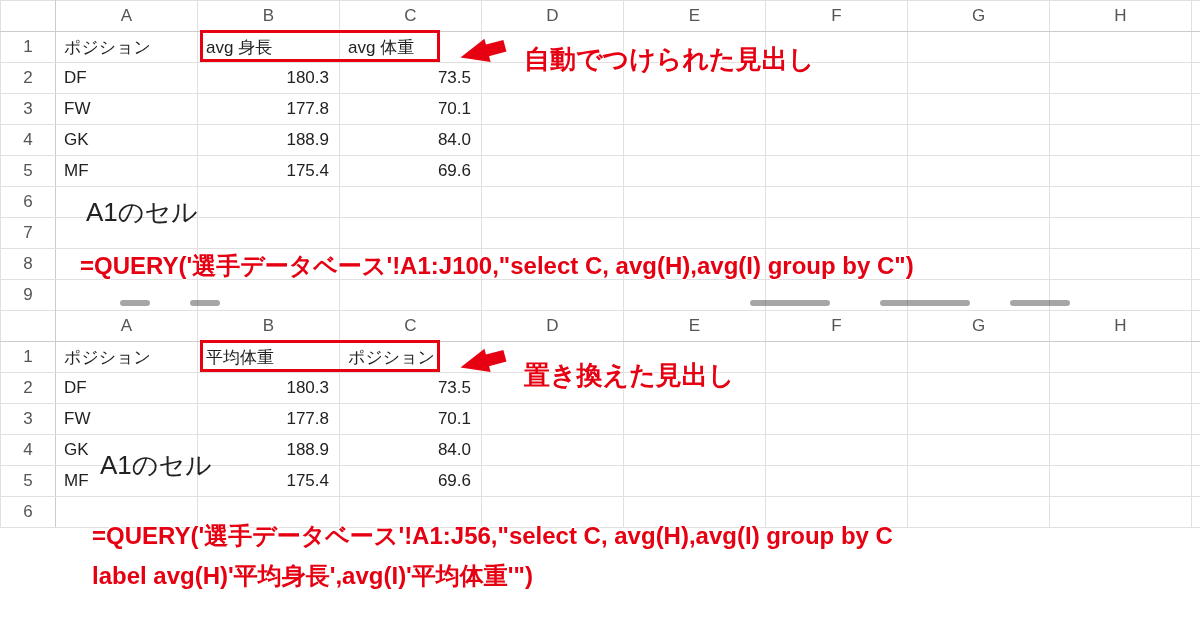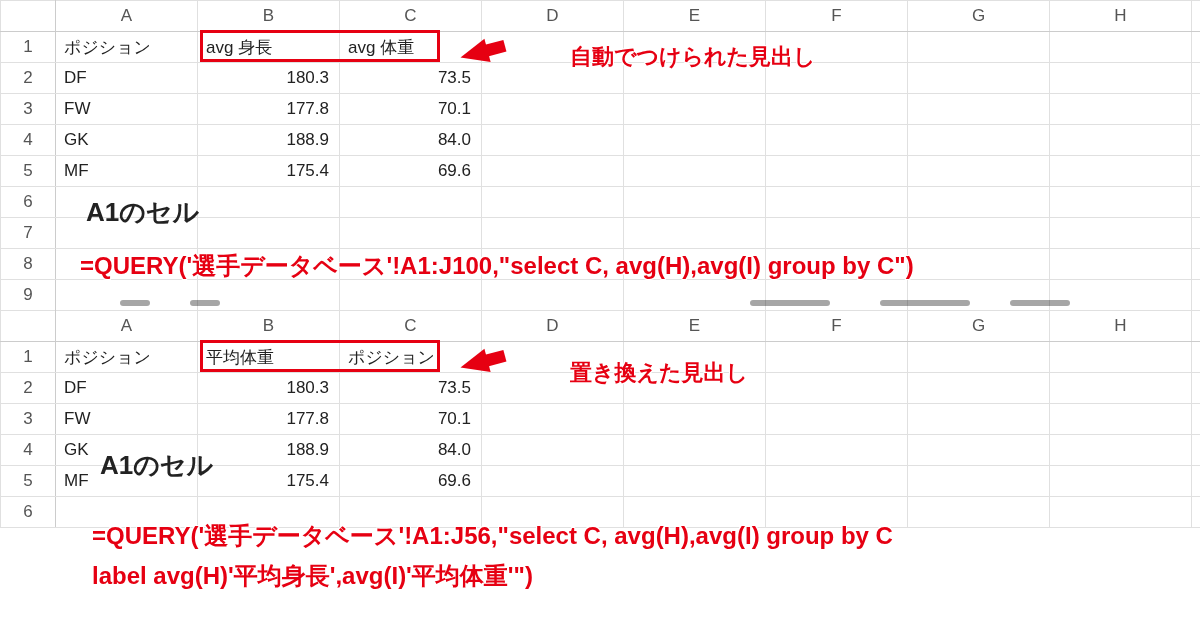--- a/index.html
+++ b/index.html
@@ -73,22 +73,22 @@
     width: 22px; height: 12px;
     background: #e60012;
   }
 
   .anno {
     position: absolute;
     color: #e60012;
     font-weight: bold;
     text-shadow: 1px 1px 0 #fff, -1px -1px 0 #fff, 1px -1px 0 #fff, -1px 1px 0 #fff;
   }
-  .anno.big { font-size: 22px; margin-left: 46px; }
-  .anno.title { font-size: 26px; color: #222; text-shadow: none; font-weight: bold; text-align: right; }
+  .anno.big { font-size: 26px; }
+  .anno.title { font-size: 26px; color: #222; text-shadow: none; font-weight: normal; text-align: right; }
   .anno.formula { font-size: 24px; color: #e60012; font-weight: bold; line-height: 1.5; }
 
   .shadow-bar {
     position: absolute;
     height: 6px;
     background: rgba(0,0,0,0.35);
     border-radius: 3px;
   }
 </style>
 </head>

